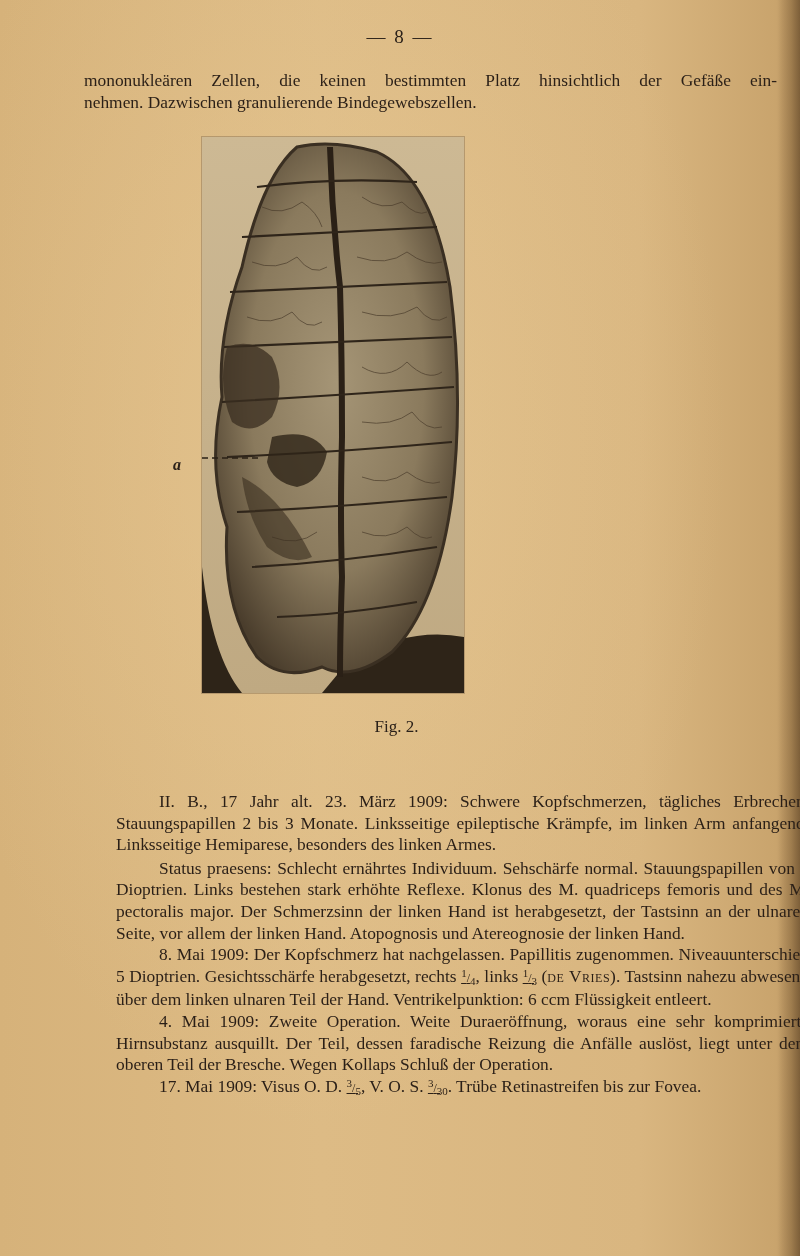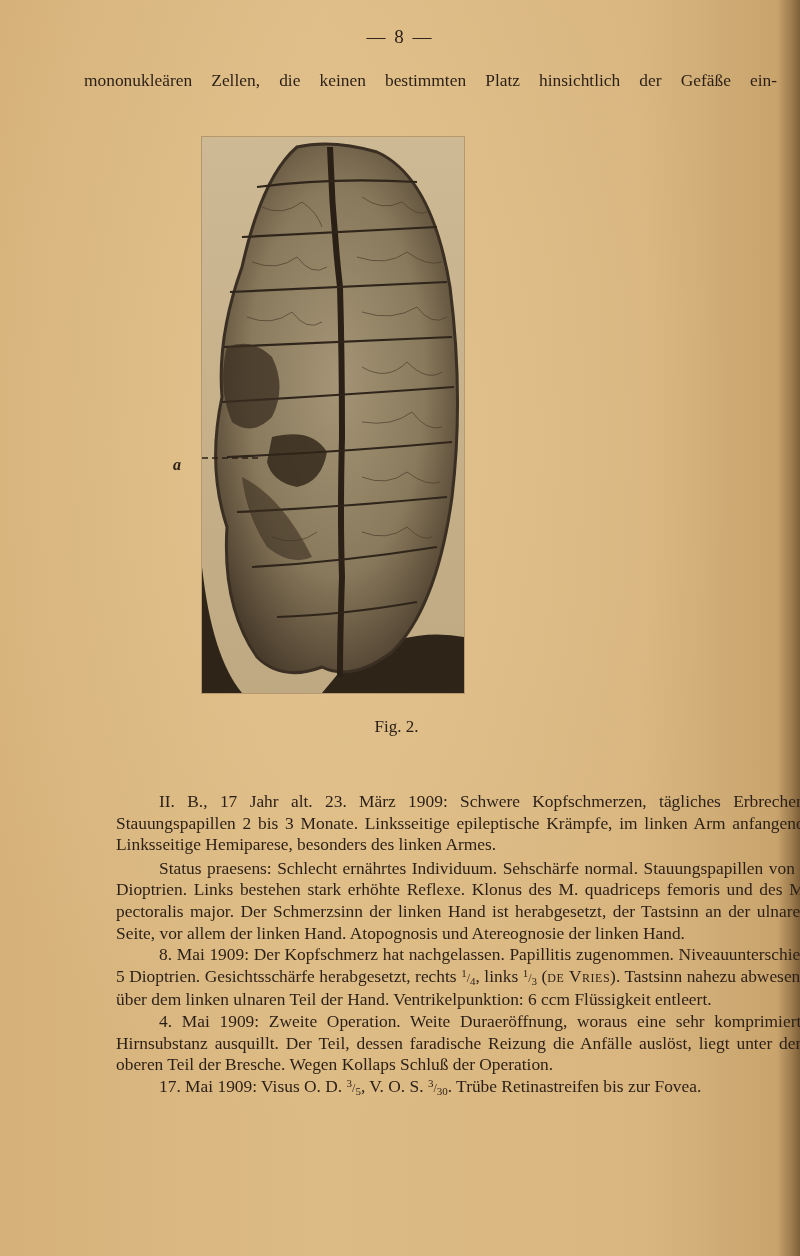--- a/index.html
+++ b/index.html
@@ -78,34 +78,35 @@
       font-family: "Liberation Serif", serif;
     }
     .fig-caption {
       position: absolute;
       top: 717px;
       left: 0; width: 793px;
       text-align: center;
       font-size: 17px;
       font-family: "Liberation Serif", serif;
     }
-    .frac { font-size: 12px; }
+    .frac { font-size: 12px; text-decoration: underline; }
     .frac sup, .frac sub { font-size: 11px; line-height: 0; }
     .smallcaps { font-variant: small-caps; letter-spacing: 0.5px; }
   </style>
 </head>
 <body>
 
 <div class="page">
   <div class="edge-shadow"></div>
 
   <div class="page-number">— 8 —</div>
 
   <div class="text-block intro">
     <p style="text-align:justify;text-align-last:justify;">mononukleären Zellen, die keinen bestimmten Platz hinsichtlich der Gefäße ein-</p>
+    <p>nehmen. Dazwischen granulierende Bindegewebszellen.</p>
   </div>
 
   <div class="photo-frame">
     <svg width="262" height="556" viewBox="0 0 262 556">
       <defs>
         <radialGradient id="brainG" cx="50%" cy="45%" r="60%">
           <stop offset="0%" stop-color="#a59576"></stop>
           <stop offset="60%" stop-color="#8a7a5d"></stop>
           <stop offset="100%" stop-color="#4a3d2c"></stop>
         </radialGradient>

